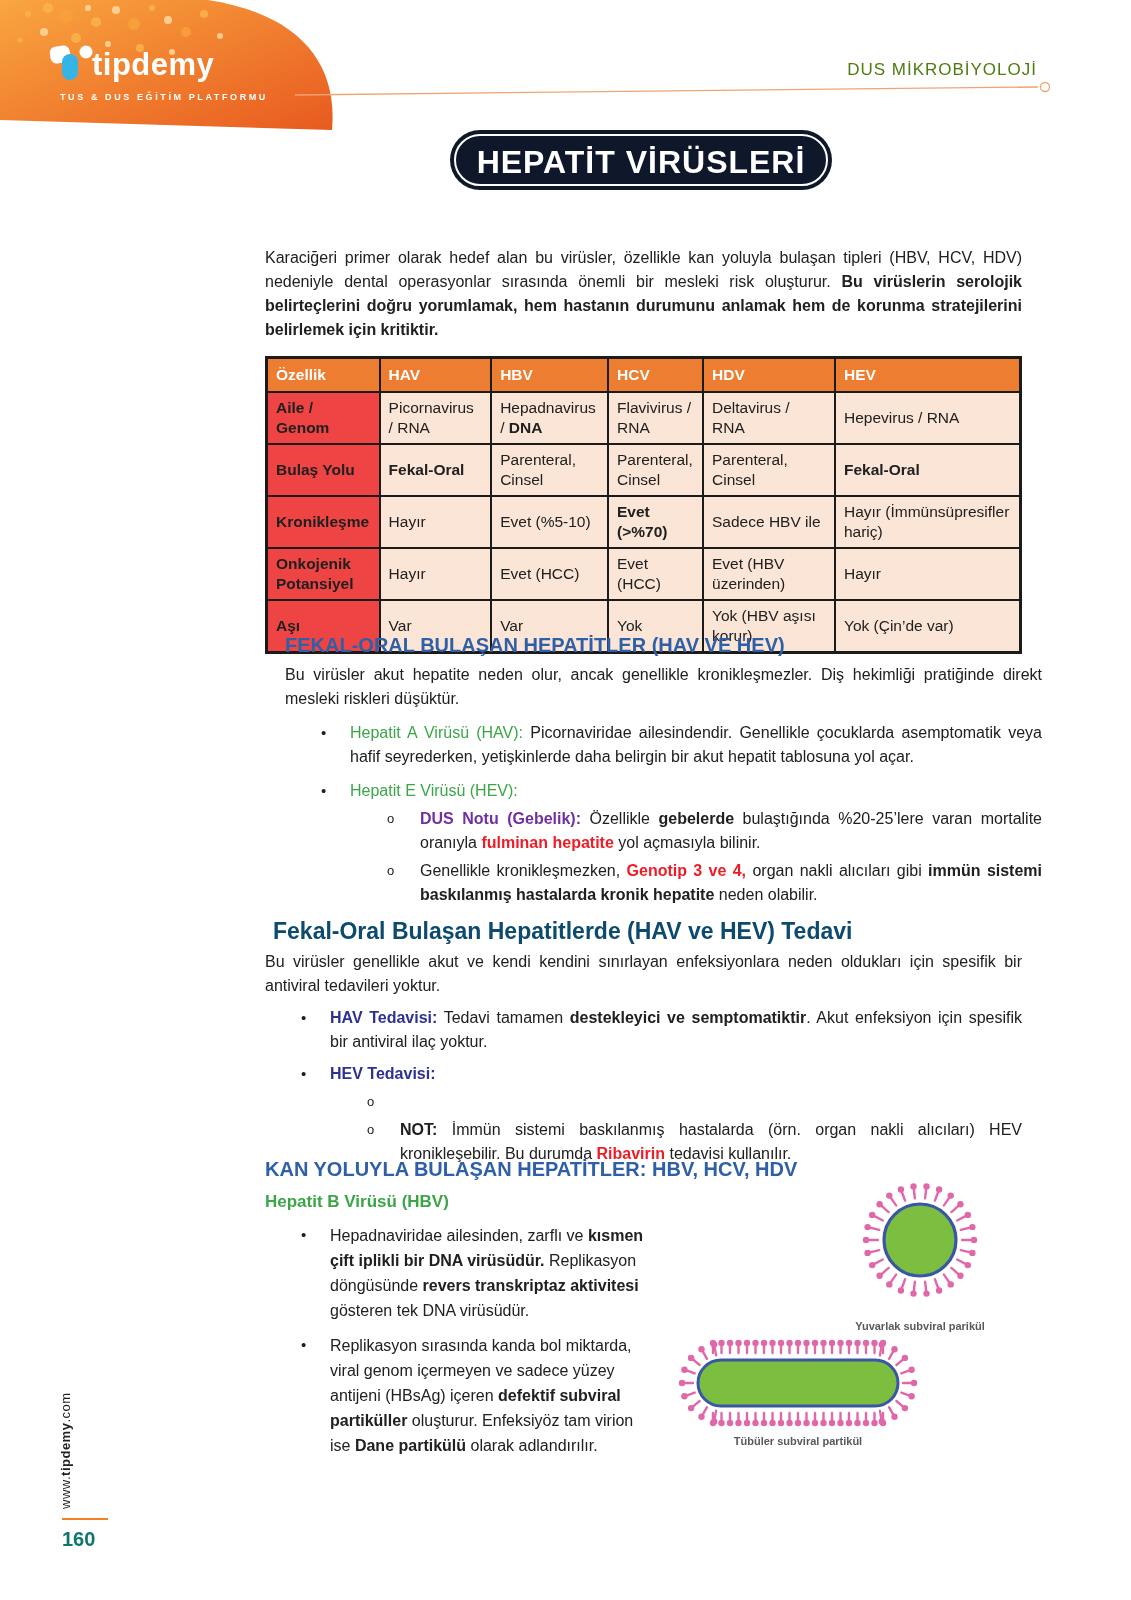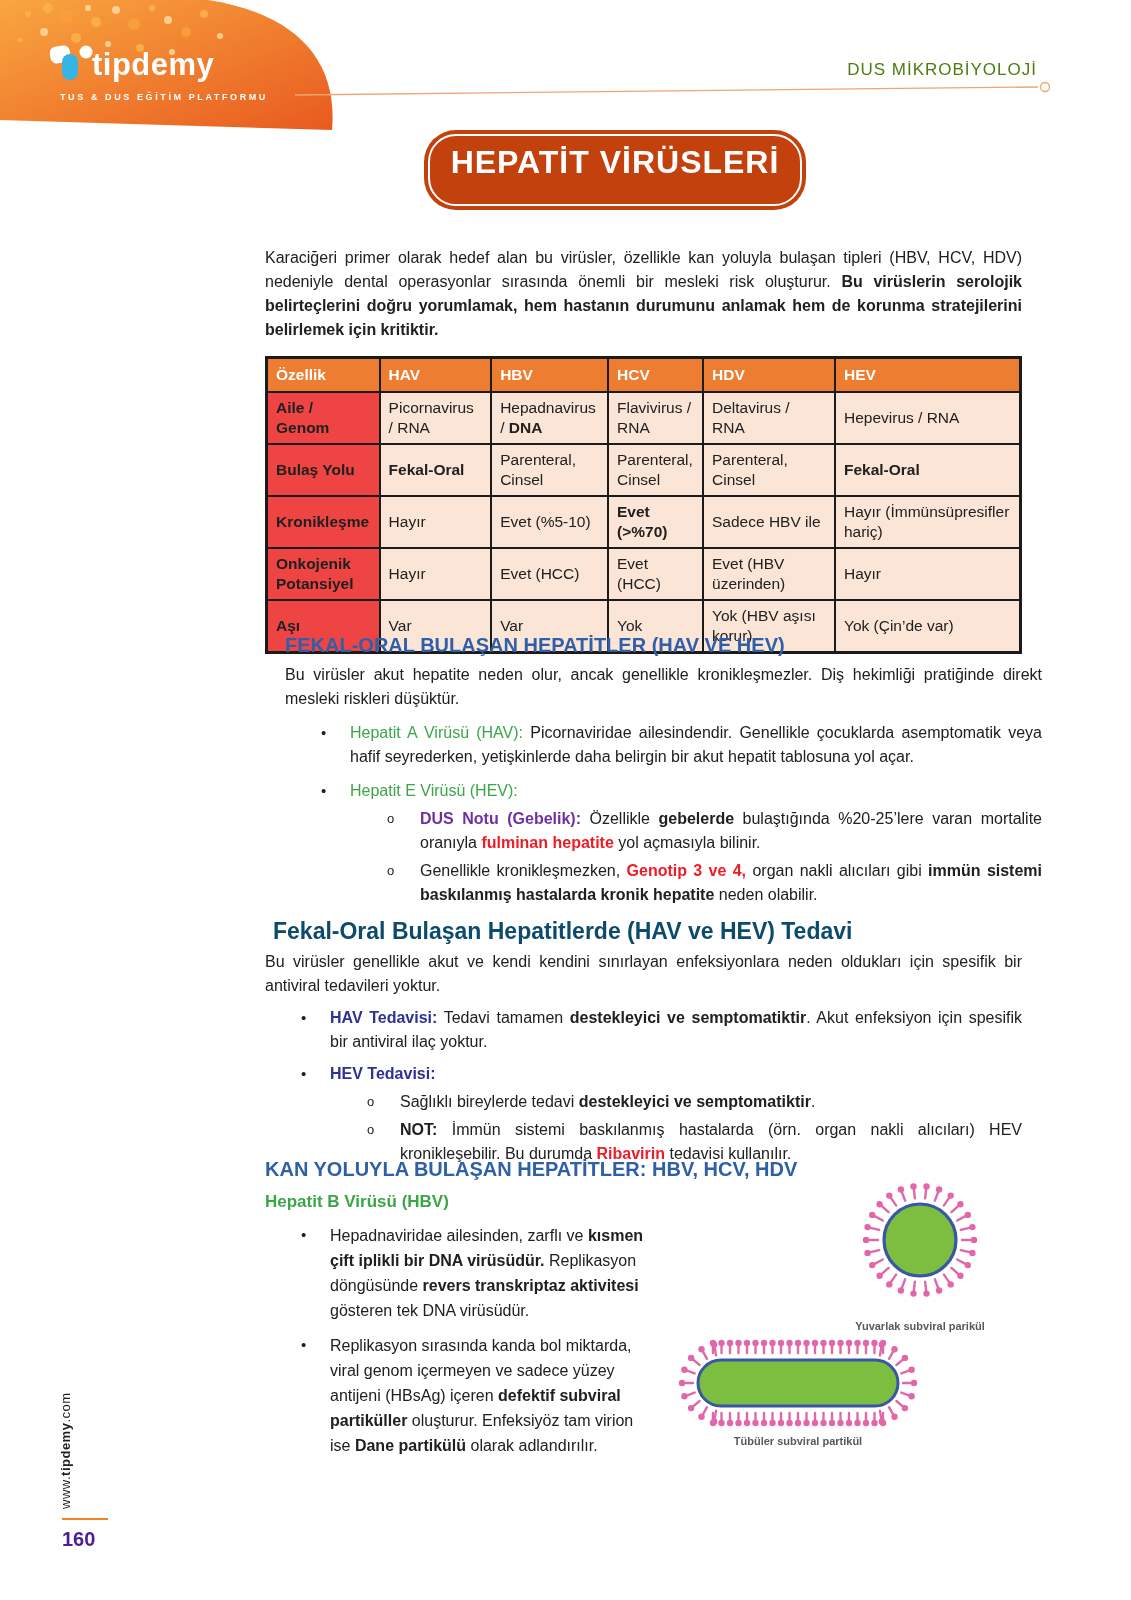--- a/index.html
+++ b/index.html
@@ -7,21 +7,21 @@
         font-family:"Liberation Sans",sans-serif;color:#202020;}
 
   
   #blob{position:absolute;left:0;top:0;}
   #logo-text{position:absolute;left:92px;top:47px;color:#fff;font-size:31px;font-weight:700;letter-spacing:.5px;}
   #logo-tagline{position:absolute;left:60px;top:92px;color:#fff;font-size:9px;font-weight:700;letter-spacing:2.6px;}
   #course-label{position:absolute;right:94px;top:60px;color:#4d7c0f;font-size:17px;font-weight:500;letter-spacing:1px;}
   #header-rule{position:absolute;left:290px;top:74px;}
 
   
-  #title-pill{position:absolute;left:424px;top:130px;width:382px;height:80px;background:#c2410c;
+  #title-pill{position:absolute;left:450px;top:130px;width:382px;height:60px;background:#0f172a;
               border-radius:32px;}
   #title-pill::before{content:'';position:absolute;inset:4px;border:2px solid #fff;border-radius:28px;}
   #title-pill .t{position:relative;display:block;text-align:center;line-height:64px;color:#fff;
                  font-size:32px;font-weight:700;letter-spacing:1px;}
 
   
   .abs-block{position:absolute;left:265px;width:757px;}
   .p{font-size:16px;line-height:24px;text-align:justify;margin:6px 0 0;}
   #intro{top:240px;}
   .h-blue{font-size:20px;line-height:24px;font-weight:700;color:#2E5FA7;margin:0;}
@@ -60,21 +60,21 @@
   
   .fig{position:absolute;text-align:center;}
   #fig-round{left:575px;top:13px;width:160px;}
   #fig-tube{left:408px;top:173px;width:250px;}
   .fig-label{font-size:11px;font-weight:700;color:#58595B;margin-top:1px;}
 
   
   #site-vertical{position:absolute;left:58px;top:1385px;height:124px;writing-mode:vertical-rl;
                  transform:rotate(180deg);font-size:13px;letter-spacing:.5px;color:#231F20;}
   #footer-rule{position:absolute;left:62px;top:1518px;width:46px;height:2px;background:#F58220;}
-  #page-number{position:absolute;left:62px;top:1528px;font-size:20px;font-weight:700;color:#4c1d95;}
+  #page-number{position:absolute;left:62px;top:1528px;font-size:20px;font-weight:700;color:#0f766e;}
 </style>
 </head>
 <body>
 
 <div id="page">
 
   <div id="blob">
     <svg width="345" height="130" viewBox="0 0 345 130">
       <defs>
         <linearGradient id="og" x1="0" y1="0" x2="1" y2="1">
@@ -218,21 +218,20 @@
       <li class="blt-li">
         <span class="mark">•</span>
         <span class="blt-txt"><span class="sg-navy">HAV Tedavisi:</span><span> Tedavi tamamen </span><span class="sg-b">destekleyici ve semptomatiktir</span><span>. Akut enfeksiyon için spesifik bir antiviral ilaç yoktur.</span></span>
       </li>
       <li class="blt-li">
         <span class="mark">•</span>
         <span class="blt-txt"><span class="sg-navy">HEV Tedavisi:</span></span>
       </li>
       <li class="blt-sub">
         <span class="mark">o</span>
-        <span class="blt-txt"><span>Sağlıklı bireylerde tedavi </span><span class="sg-b">destekleyici ve semptomatiktir</span><span>.</span></span>
       </li>
       <li class="blt-sub">
         <span class="mark">o</span>
         <span class="blt-txt"><span class="sg-b">NOT:</span><span> İmmün sistemi baskılanmış hastalarda (örn. organ nakli alıcıları) HEV kronikleşebilir. Bu durumda </span><span class="sg-red">Ribavirin</span><span> tedavisi kullanılır.</span></span>
       </li>
     </ul>
   </div>
 
   <div id="sec-kan" class="abs-block">
     <h2 class="h-blue">KAN YOLUYLA BULAŞAN HEPATİTLER: HBV, HCV, HDV</h2>

